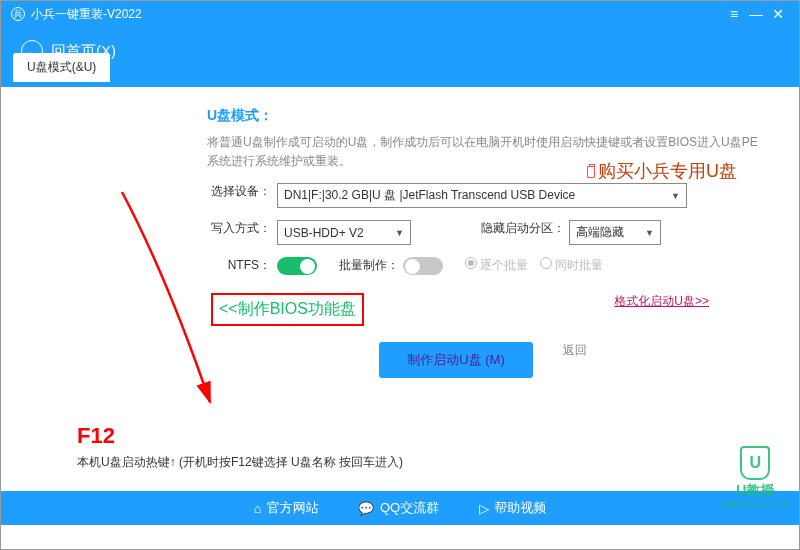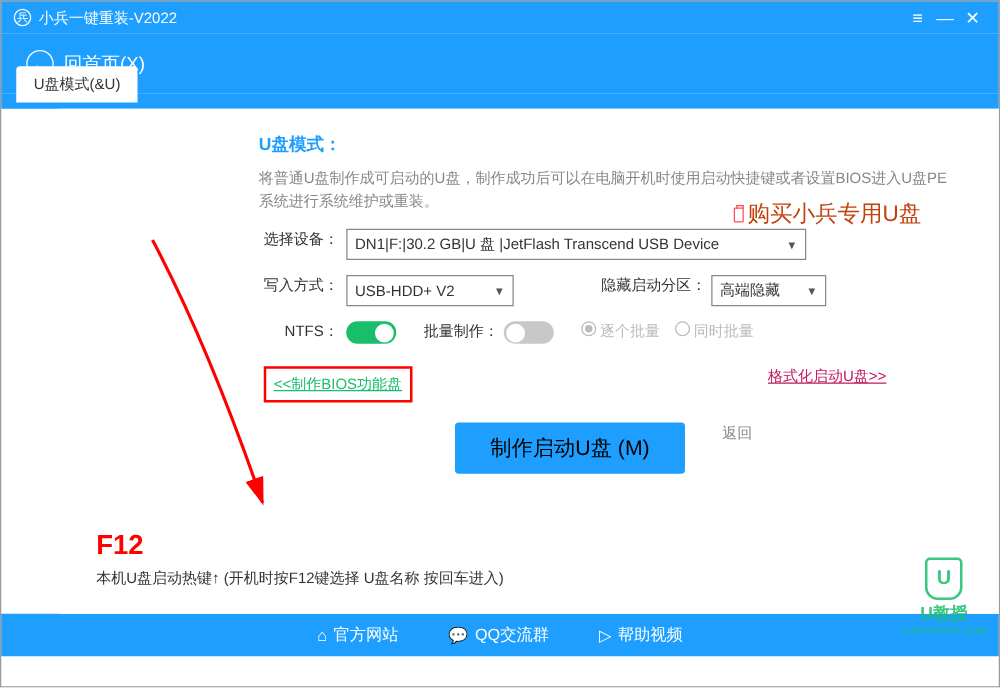--- a/index.html
+++ b/index.html
@@ -16,36 +16,36 @@
 .content { background: #fff; padding: 20px 40px 10px 160px; position: relative; height: 404px; margin-left: 46px; }
 .section-title { color: #1e9fff; font-size: 14px; font-weight: bold; margin-bottom: 8px; }
 .desc { color: #888; font-size: 12px; line-height: 1.6; margin-bottom: 6px; }
 .buy-link { color: #c2410c; font-size: 18px; position: absolute; right: 62px; top: 72px; }
 .buy-link .usb-ic { display: inline-block; width: 8px; height: 12px; border: 1px solid #ff4d4f; border-radius: 1px; vertical-align: middle; margin-right: 3px; position: relative; }
 .buy-link .usb-ic::before { content: ""; position: absolute; top: -3px; left: 1px; width: 4px; height: 2px; border: 1px solid #ff4d4f; border-bottom: none; }
 .row { display: flex; margin: 12px 0; font-size: 12px; color: #333; }
 .row .label { width: 64px; text-align: right; margin-right: 6px; }
 .select { border: 1px solid #888; padding: 3px 6px; font-size: 12px; background: #fff; display: flex; align-items: center; justify-content: space-between; }
 .select .caret { font-size: 9px; color: #555; margin-left: 6px; }
-.device-sel { width: 368px; }
+.device-sel { width: 410px; }
 .write-sel { width: 134px; }
 .hide-sel { width: 92px; }
 .gap { width: 70px; }
 .toggle { width: 40px; height: 18px; border-radius: 10px; position: relative; display: inline-block; vertical-align: middle; }
 .toggle.on { background: #19be6b; }
 .toggle.off { background: #c8c8c8; }
 .toggle .knob { width: 15px; height: 15px; background: #fff; border-radius: 50%; position: absolute; top: 1.5px; }
 .toggle.on .knob { right: 2px; }
 .toggle.off .knob { left: 2px; }
 .radio { width: 12px; height: 12px; border: 1.5px solid #bbb; border-radius: 50%; display: inline-block; vertical-align: middle; margin-right: 3px; position: relative; }
 .radio.sel::after { content: ""; width: 6px; height: 6px; background: #bbb; border-radius: 50%; position: absolute; top: 1.5px; left: 1.5px; }
 .radio-lbl { color: #bbb; font-size: 12px; margin-right: 12px; }
-.bios-link { color: #19be6b; font-size: 12px; text-decoration: underline; border: 2px solid #ff0000; padding: 4px 6px; display: inline-block; }
+.bios-link { color: #19be6b; font-size: 16px; border: 2px solid #ff0000; padding: 4px 6px; display: inline-block; }
 .format-link { color: #be185d; font-size: 12px; text-decoration: underline; }
-.primary-btn { background: #1e9fff; color: #000000; border: none; padding: 9px 28px; font-size: 17px; border-radius: 3px; cursor: pointer; }
+.primary-btn { background: #1e9fff; color: #4c1d95; border: none; padding: 9px 28px; font-size: 13px; border-radius: 3px; cursor: pointer; }
 .back-txt { color: #888; font-size: 12px; margin-left: 30px; }
 .f12 { color: #ff0000; font-size: 22px; font-weight: bold; position: absolute; left: 30px; bottom: 42px; }
 .hotkey-txt { color: #333; font-size: 12px; position: absolute; left: 30px; bottom: 20px; }
 .arrow-svg { position: absolute; left: 65px; top: 100px; pointer-events: none; }
 .footer { background: #1e9fff; height: 34px; display: flex; align-items: center; justify-content: center; gap: 40px; color: #fff; font-size: 13px; }
 .footer .item { display: flex; align-items: center; gap: 5px; cursor: pointer; }
 .watermark { position: absolute; right: 10px; bottom: 40px; color: #19be6b; font-size: 11px; text-align: center; opacity: 0.85; }
 .watermark .shield { width: 30px; height: 34px; border: 2px solid #19be6b; border-radius: 4px 4px 10px 10px; margin: 0 auto 2px; display: flex; align-items: center; justify-content: center; font-size: 16px; font-weight: bold; }
 </style>
 </head>

